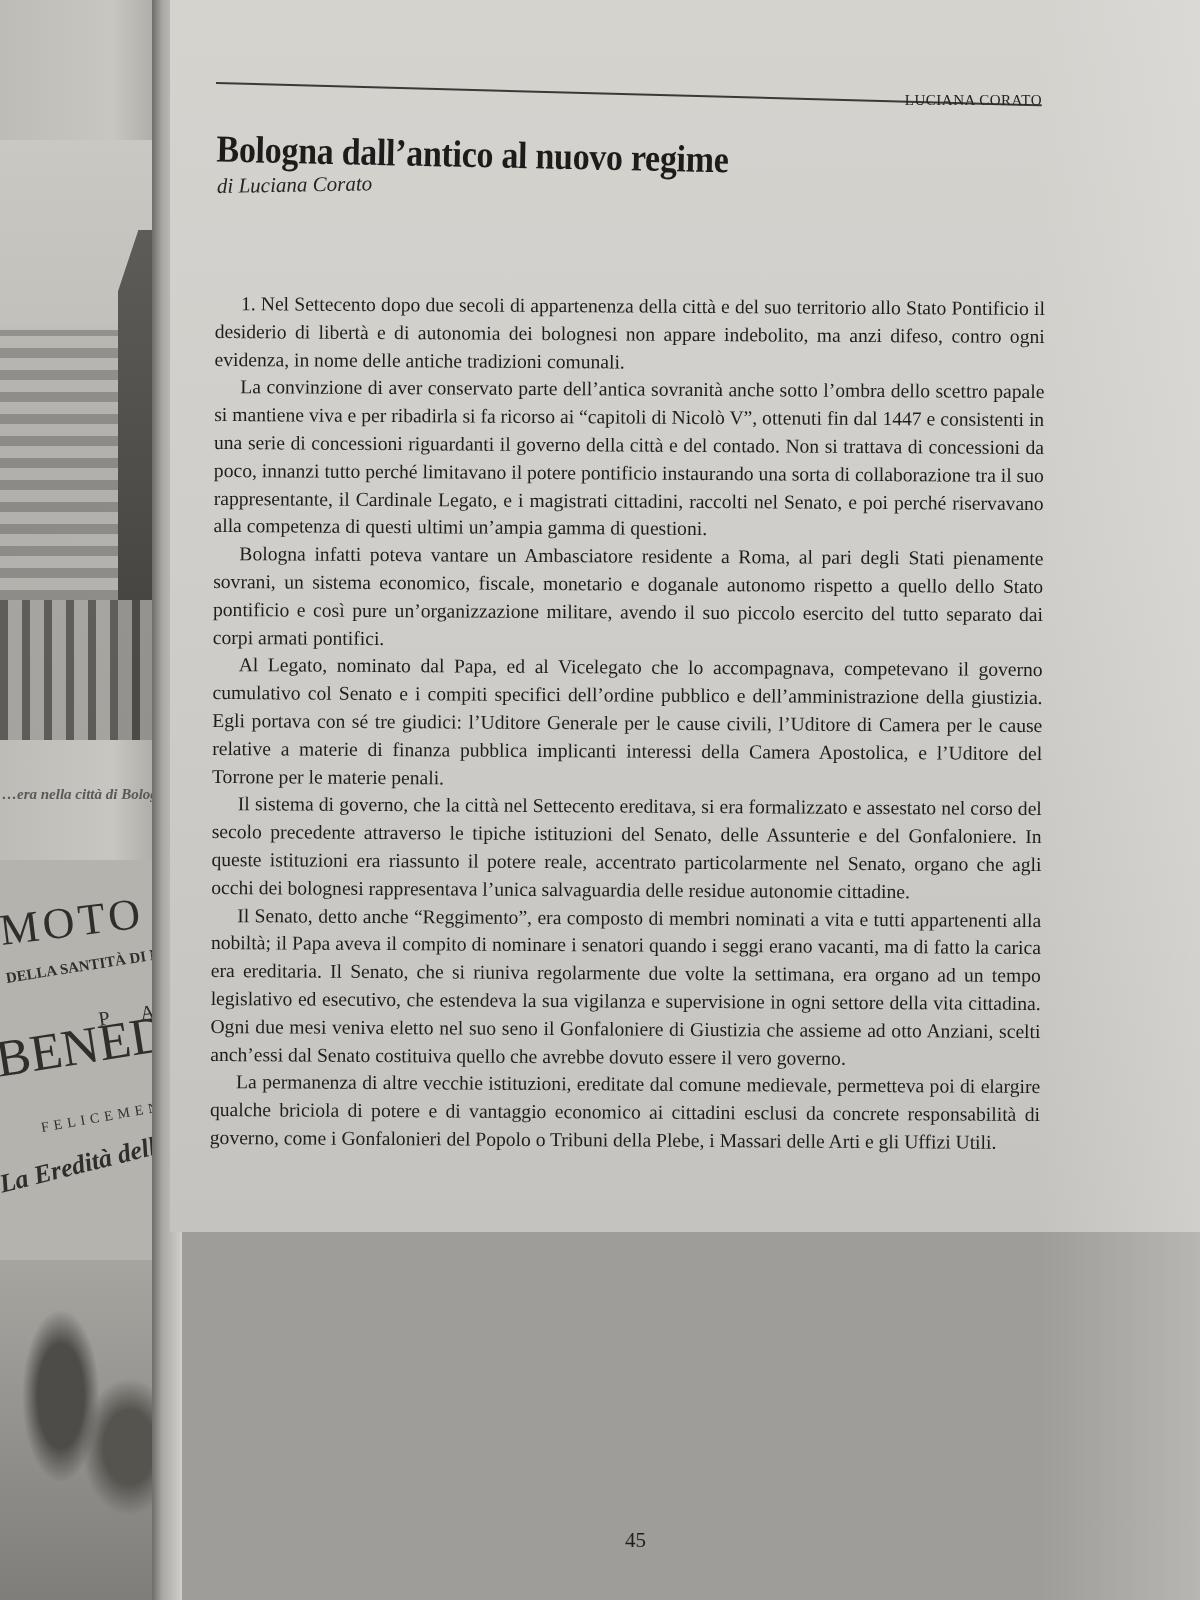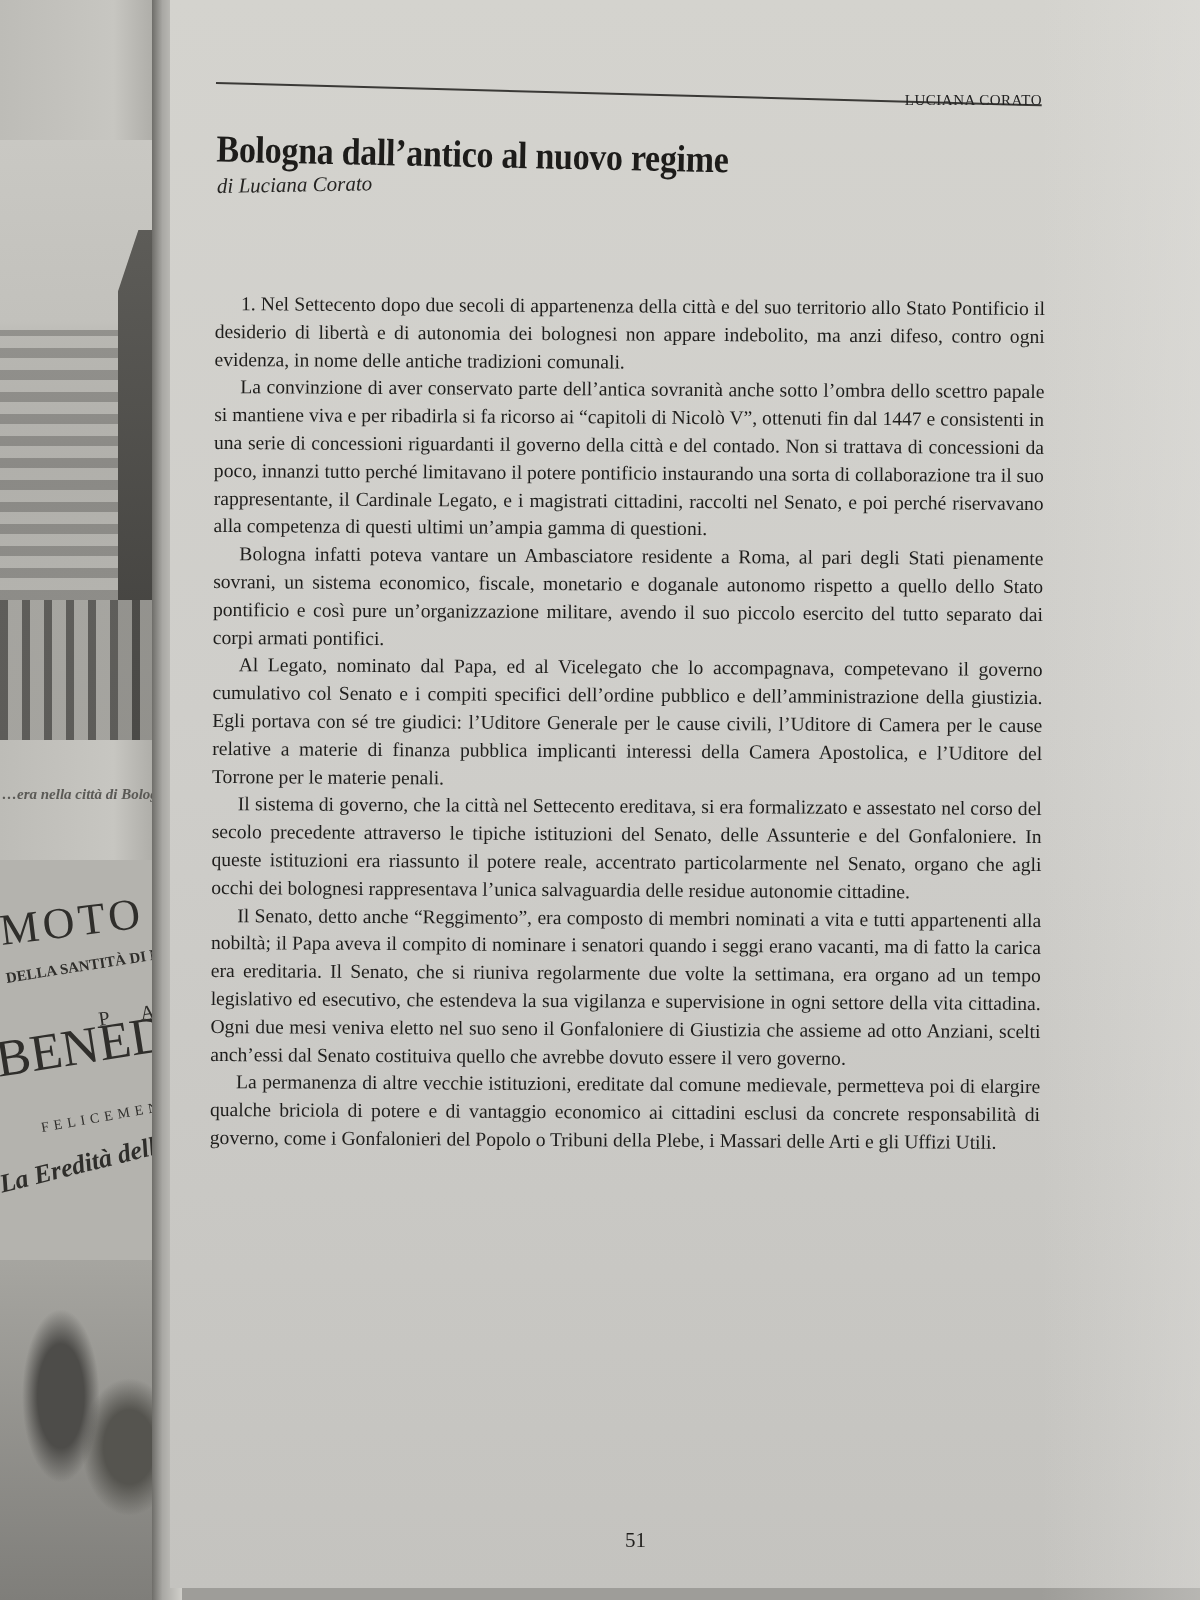--- a/index.html
+++ b/index.html
@@ -55,21 +55,21 @@
                 radial-gradient(ellipse at 85% 55%, #55544f 0 14%, transparent 26%),
                 linear-gradient(180deg, #a6a5a0, #7f7e7a);
   }
   .gutter {
     position: absolute; left: 152px; top: 0; width: 30px; height: 1600px;
     background: linear-gradient(90deg, #6e6d69 0%, #a9a8a4 35%, #d0cfca 100%);
   }
 
   
   .page {
-    position: absolute; left: 170px; top: 0; width: 1030px; height: 1588px;
+    position: absolute; left: 170px; top: 0; width: 1030px; height: 1232px;
     background: linear-gradient(180deg, #d4d3ce 0%, #cfceca 45%, #c4c3bf 100%);
   }
   .page::after {
     content: ""; position: absolute; right: 0; top: 0; width: 160px; height: 1600px;
     background: linear-gradient(90deg, rgba(255,255,255,0) 0%, rgba(230,229,226,.35) 100%);
   }
   .header-rule {
     position: absolute; left: 46px; top: 82px; width: 826px; height: 2px;
     background: #3a3936;
     transform: rotate(1.55deg); transform-origin: left center;
@@ -133,14 +133,14 @@
   <div class="body-text">
     <p>1. Nel Settecento dopo due secoli di appartenenza della città e del suo territorio allo Stato Pontificio il desiderio di libertà e di autonomia dei bolognesi non appare indebolito, ma anzi difeso, contro ogni evidenza, in nome delle antiche tradizioni comunali.</p>
     <p>La convinzione di aver conservato parte dell’antica sovranità anche sotto l’ombra dello scettro papale si mantiene viva e per ribadirla si fa ricorso ai “capitoli di Nicolò V”, ottenuti fin dal 1447 e consistenti in una serie di concessioni riguardanti il governo della città e del contado. Non si trattava di concessioni da poco, innanzi tutto perché limitavano il potere pontificio instaurando una sorta di collaborazione tra il suo rappresentante, il Cardinale Legato, e i magistrati cittadini, raccolti nel Senato, e poi perché riservavano alla competenza di questi ultimi un’ampia gamma di questioni.</p>
     <p>Bologna infatti poteva vantare un Ambasciatore residente a Roma, al pari degli Stati pienamente sovrani, un sistema economico, fiscale, monetario e doganale autonomo rispetto a quello dello Stato pontificio e così pure un’organizzazione militare, avendo il suo piccolo esercito del tutto separato dai corpi armati pontifici.</p>
     <p>Al Legato, nominato dal Papa, ed al Vicelegato che lo accompagnava, competevano il governo cumulativo col Senato e i compiti specifici dell’ordine pubblico e dell’amministrazione della giustizia. Egli portava con sé tre giudici: l’Uditore Generale per le cause civili, l’Uditore di Camera per le cause relative a materie di finanza pubblica implicanti interessi della Camera Apostolica, e l’Uditore del Torrone per le materie penali.</p>
     <p>Il sistema di governo, che la città nel Settecento ereditava, si era formalizzato e assestato nel corso del secolo precedente attraverso le tipiche istituzioni del Senato, delle Assunterie e del Gonfaloniere. In queste istituzioni era riassunto il potere reale, accentrato particolarmente nel Senato, organo che agli occhi dei bolognesi rappresentava l’unica salvaguardia delle residue autonomie cittadine.</p>
     <p>Il Senato, detto anche “Reggimento”, era composto di membri nominati a vita e tutti appartenenti alla nobiltà; il Papa aveva il compito di nominare i senatori quando i seggi erano vacanti, ma di fatto la carica era ereditaria. Il Senato, che si riuniva regolarmente due volte la settimana, era organo ad un tempo legislativo ed esecutivo, che estendeva la sua vigilanza e supervisione in ogni settore della vita cittadina. Ogni due mesi veniva eletto nel suo seno il Gonfaloniere di Giustizia che assieme ad otto Anziani, scelti anch’essi dal Senato costituiva quello che avrebbe dovuto essere il vero governo.</p>
     <p>La permanenza di altre vecchie istituzioni, ereditate dal comune medievale, permetteva poi di elargire qualche briciola di potere e di vantaggio economico ai cittadini esclusi da concrete responsabilità di governo, come i Gonfalonieri del Popolo o Tribuni della Plebe, i Massari delle Arti e gli Uffizi Utili.</p>
   </div>
 
-  <div class="page-number">51</div>
+  <div class="page-number">45</div>
 </div>
 
 </body></html>

